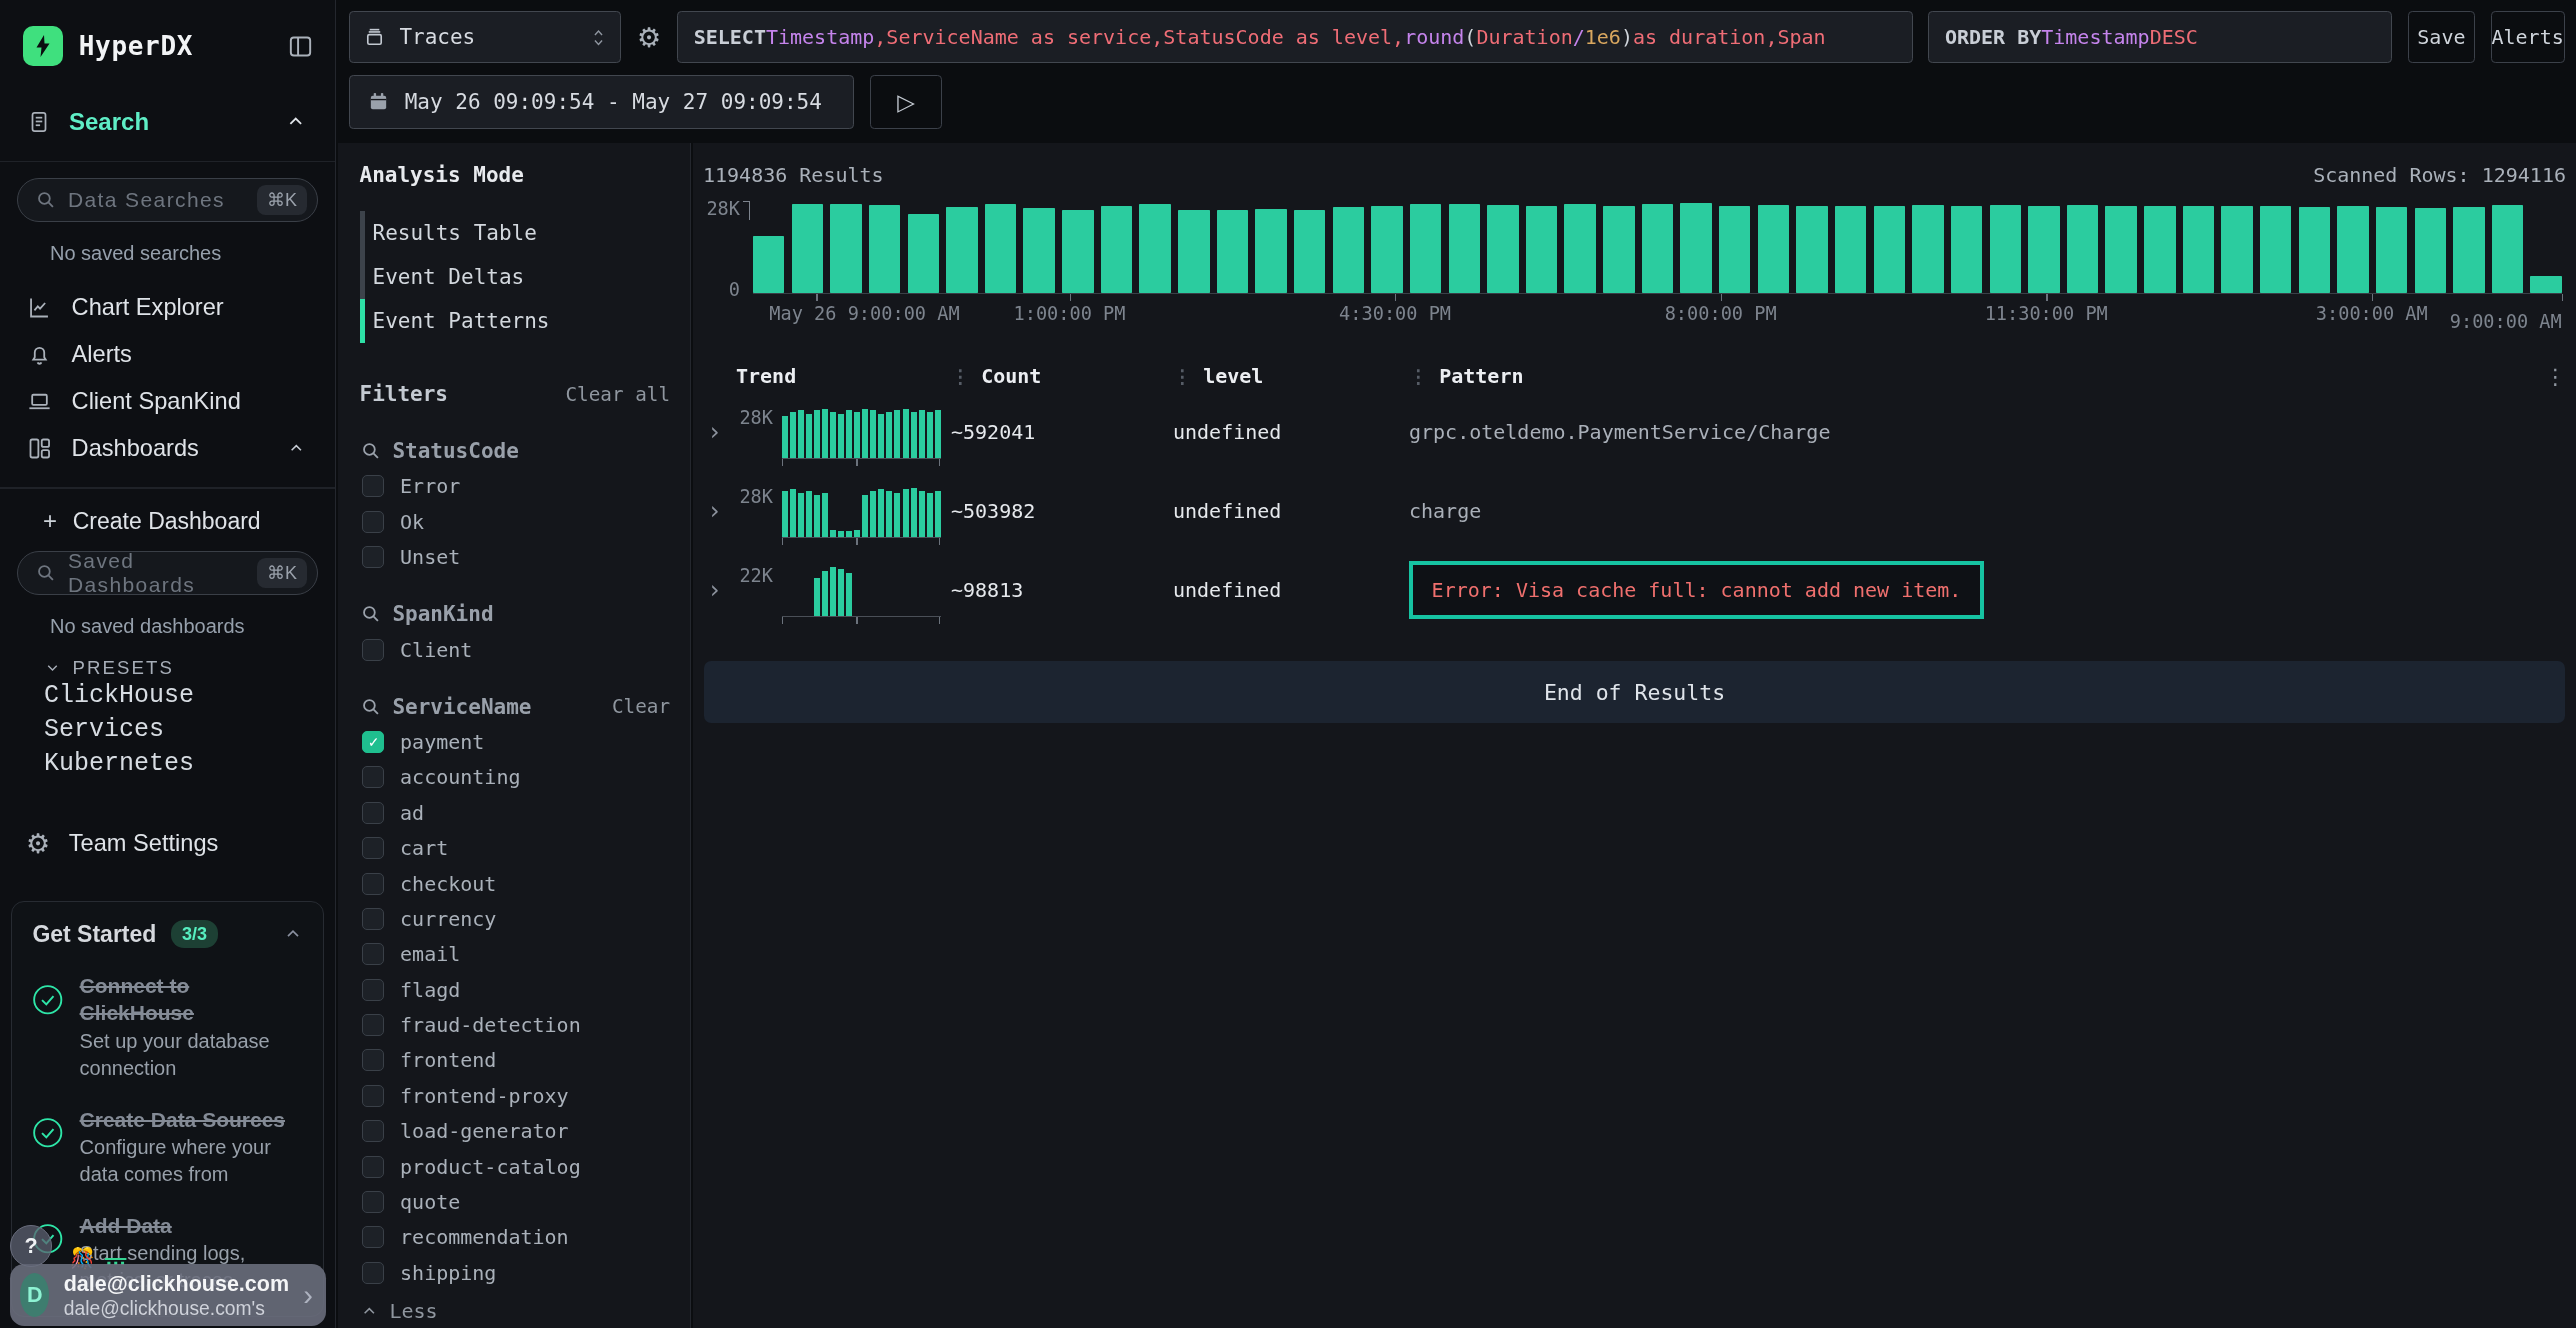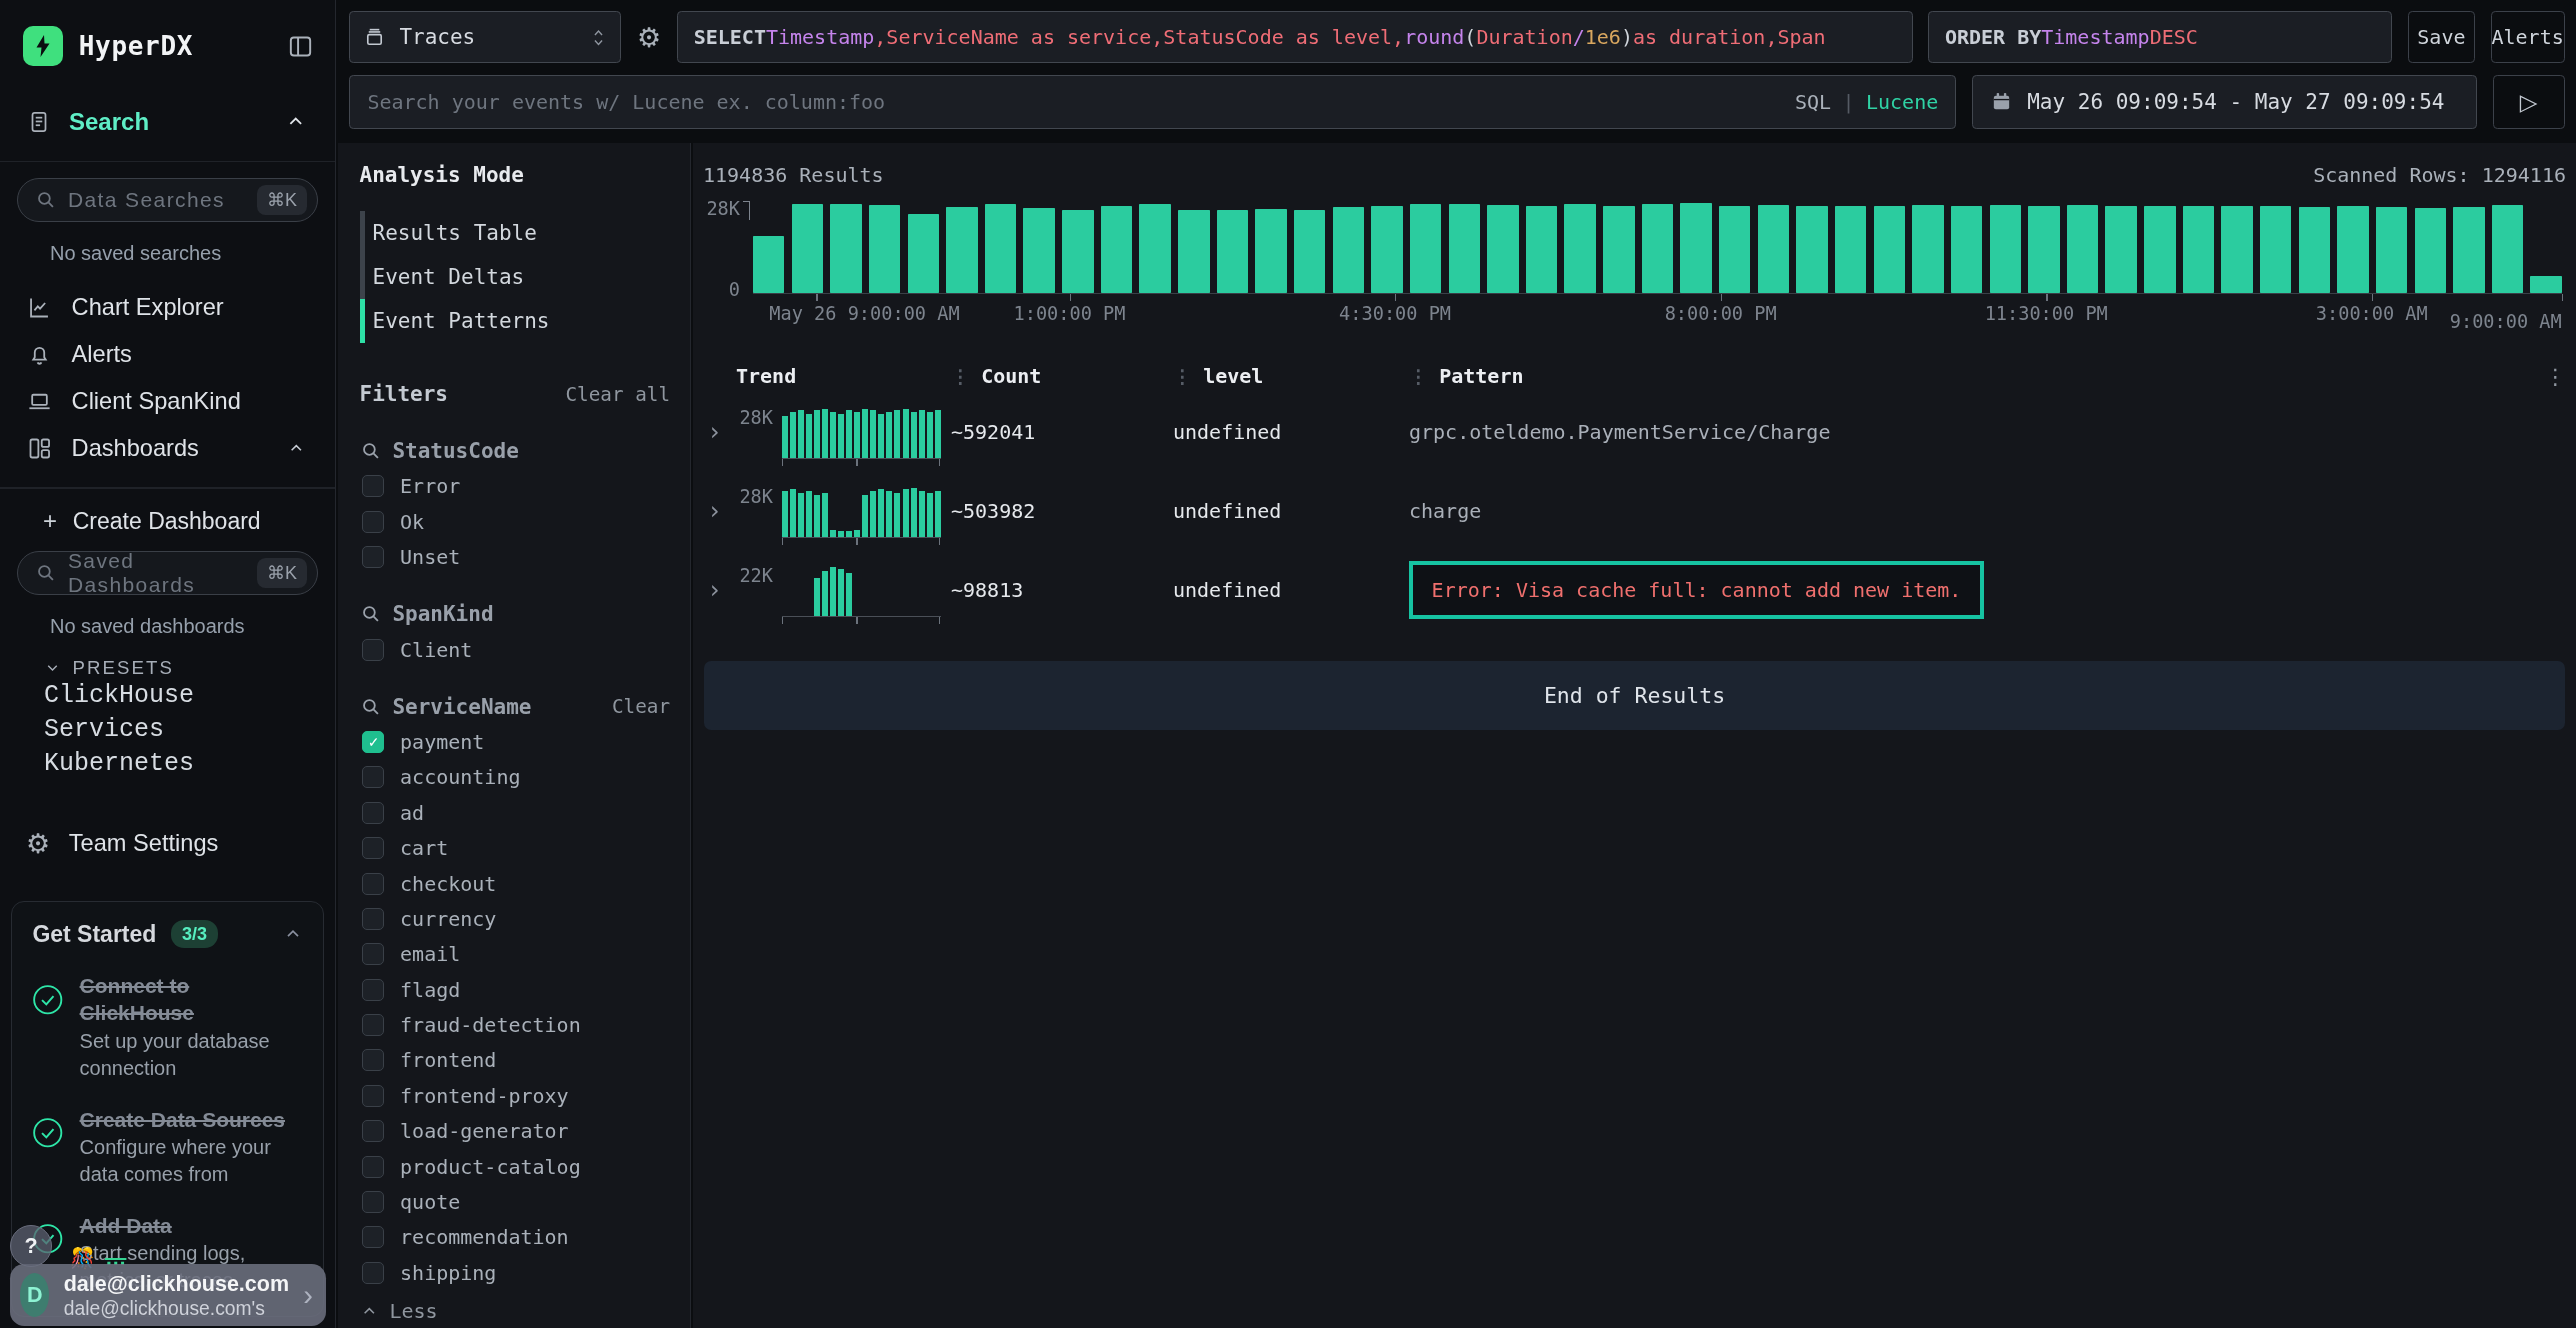--- a/index.html
+++ b/index.html
@@ -172,21 +172,21 @@
   .spark-plot { position:relative; width:159px; height:50px; display:flex; align-items:flex-end; gap:2.1px;
     border-bottom:1.4px solid #4a4f57; margin-top:2.9px; }
   .sbar { flex:1; background:#2bcc9f; }
   .stick { position:absolute; bottom:-8.6px; width:1.4px; height:7.2px; background:#6b727c; }
   .cell { font-size:20px; }
   .cell.count { color:#e6e9ed; }
   .cell.level { color:#e6e9ed; }
   .cell.pattern { color:#aab0b9; padding-right:14.3px; }
   .hlbox { display:inline-block; border:4.3px solid #16c3a2; background:#0e1115; color:#f0706e;
     padding:13px 18.6px; }
-  .end-bar { margin:31.5px 1.4px 0 1.4px; height:69px; border-radius:7.2px; background:#1c2430;
+  .end-bar { margin:31.5px 1.4px 0 1.4px; height:62px; border-radius:7.2px; background:#1c2430;
     display:flex; align-items:center; justify-content:center; font-size:21.5px; color:#dfe4ea; }
 </style>
 </head>
 <body>
 
 <aside class="sidebar">
   <div class="logo-row">
     <div class="logo-badge">
       <svg width="24" height="24" viewBox="0 0 24 24">
           <path d="M13 1 L5.5 13.5 h5 L9.5 23 L18.5 9.5 h-5 Z" fill="#0b0d10"></path>
@@ -419,26 +419,20 @@
       </div>
     <div class="ctrl order-input">
         <span class="tok tok-kw">ORDER BY </span>
         <span class="tok tok-purple">Timestamp </span>
         <span class="tok tok-red">DESC</span>
       </div>
     <div class="btn save-btn">Save</div>
     <div class="btn alerts-btn">Alerts</div>
   </div>
   <div class="tb-row tb-row2">
-    <div class="ctrl search-input">
-      <span class="ph">Search your events w/ Lucene ex. column:foo</span>
-      <span class="lang-sql">SQL</span>
-      <span class="lang-div">|</span>
-      <span class="lang-lucene">Lucene</span>
-    </div>
     <div class="ctrl daterange">
       <span class="cal">
         <svg width="23" height="23" viewBox="0 0 24 24">
             <rect x="4" y="6" width="16" height="14" rx="2" fill="#9aa1ab"></rect>
             <rect x="7" y="3" width="2.5" height="4" rx="1" fill="#9aa1ab"></rect>
             <rect x="14.5" y="3" width="2.5" height="4" rx="1" fill="#9aa1ab"></rect>
             <line x1="4" y1="10" x2="20" y2="10" stroke="#14161b" stroke-width="1.4"></line>
           </svg>
       </span>
       <span class="val">May 26 09:09:54 - May 27 09:09:54</span>

